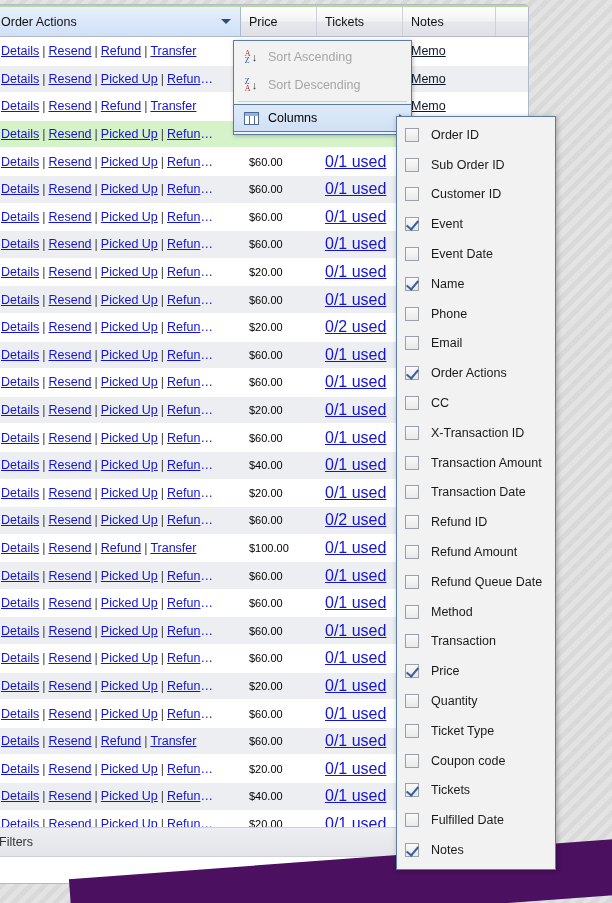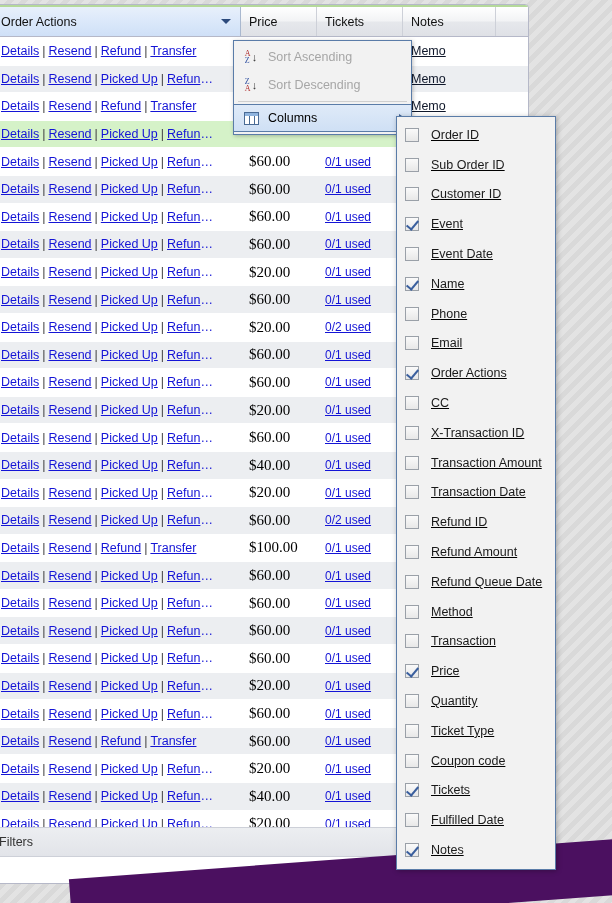--- a/index.html
+++ b/index.html
@@ -94,22 +94,22 @@
   .grow.selected { background: #d5f2c8; }
   .cell {
     height: 100%;
     display: flex;
     align-items: center;
     padding: 0 8px;
     overflow: hidden;
     border-right: 1px solid transparent;
   }
   .c-actions { width: 248px; font-size: 12.5px; }
-  .c-price   { width: 76px; color: #000; font-size: 15px; font-family: Liberation Serif, serif; }
-  .c-tickets { width: 86px; font-size: 12px; }
+  .c-price   { width: 76px; color: #000; font-size: 11px; }
+  .c-tickets { width: 86px; font-size: 16px; }
   .c-notes   { width: 93px; font-size: 12.5px; }
   .c-filler  { flex: 1 1 auto; }
 
   a.lnk {
     color: #1414d6;
     text-decoration: underline;
     cursor: pointer;
   }
   .sep { color: #444; padding: 0 3px; }
   .ell { color: #1414d6; }
@@ -211,21 +211,20 @@
   
   #cols-submenu {
     position: absolute;
     left: 396px; top: 116px;
     width: 160px;
     background: #f2f2f2;
     border: 1px solid #5a7ca8;
     box-shadow: 1px 1px 5px rgba(0,0,0,0.28);
     padding: 3px 0 4px 0;
     z-index: 50;
-    text-decoration: underline;
   }
   .cmi {
     display: flex;
     align-items: center;
     height: 29.8px;
     padding: 0 6px 0 8px;
     font-size: 12.5px;
     color: #1a1a1a;
   }
   .cmi .cbox {

